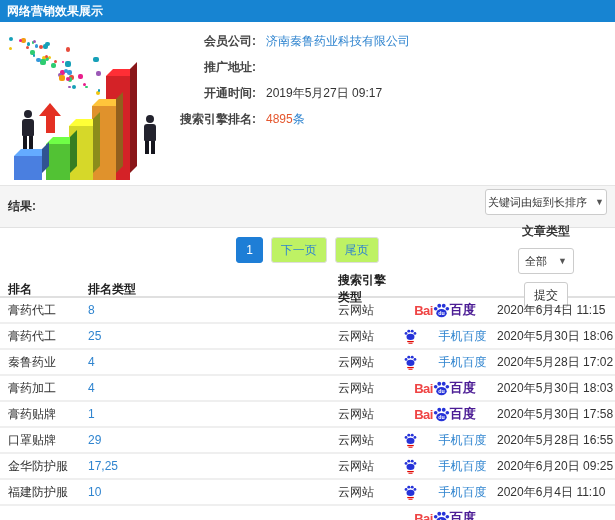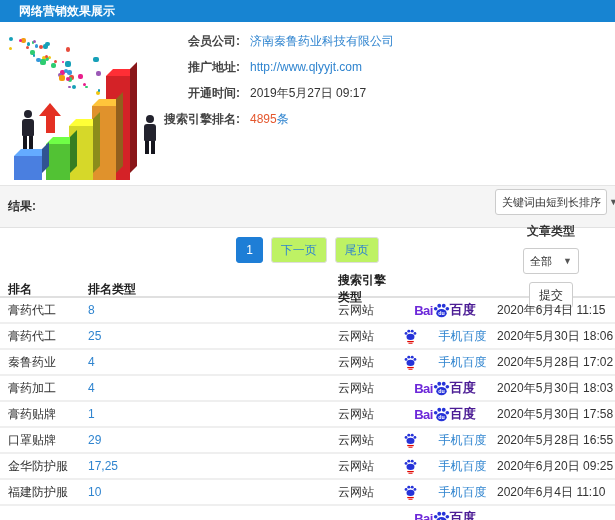--- a/index.html
+++ b/index.html
@@ -1,25 +1,25 @@
 <!DOCTYPE html>
 <html><head>
 <meta charset="utf-8">
 <style>
   * { margin:0; padding:0; box-sizing:border-box; }
   html,body { width:615px; height:520px; overflow:hidden; background:#fff;
     font-family:"Liberation Sans","DejaVu Sans",sans-serif; font-size:12px; color:#333; }
 
   
   .titlebar { height:22px; background:#1784d2; color:#fff; line-height:22px;
-    padding-left:19px; font-weight:bold; font-size:12px; }
+    padding-left:7px; font-weight:bold; font-size:12px; }
 
   
   .info-section { position:relative; height:163px; background:#fff; }
-  .info-list { position:absolute; left:0; top:6px; width:475px; }
+  .info-list { position:absolute; left:16px; top:6px; width:475px; }
   .info-row { display:flex; height:26px; align-items:center; }
   .info-label { width:240px; text-align:right; font-weight:bold; color:#444; }
   .info-value { margin-left:10px; }
   .link-blue { color:#2f84cf; text-decoration:none; cursor:pointer; }
   .val-red { color:#e4572e; }
   .val-blue { color:#2f84cf; }
 
   
   .illus { position:absolute; left:6px; top:8px; width:168px; height:152px; overflow:hidden; }
   .bar3d { position:absolute; }
@@ -41,41 +41,41 @@
   
   .filterbar { height:43px; background:#f5f5f5; border-top:1px solid #e5e5e5;
     border-bottom:1px solid #e2e2e2; display:flex; align-items:center; padding:0 8px; }
   .filterbar .result-label { font-weight:bold; margin-right:auto; }
   .filter-group { display:flex; align-items:center; gap:8px;flex-direction:column; }
   .filter-label { font-weight:bold; color:#333; white-space:nowrap; }
   .selectbox { height:26px; background:#fff; border:1px solid #ccc; border-radius:3px;
     display:flex; align-items:center; padding:0 6px; gap:8px; font-size:11px;
     color:#333; cursor:pointer; white-space:nowrap; }
   .selectbox .caret { font-size:9px; color:#555; margin-left:auto; }
-  .sel-engine { width:64px; } .sel-sort { width:112px; } .sel-article { width:56px; }
+  .sel-engine { width:64px; } .sel-sort { width:122px;justify-content:center; } .sel-article { width:56px; }
   .submit-btn { height:26px; width:44px; background:#fff; border:1px solid #ccc;
     border-radius:3px; font-size:12px; color:#333; cursor:pointer;
     font-family:inherit; }
 
   
   .pagination { height:44px; display:flex; align-items:center; justify-content:center; gap:8px; }
   .page-btn { min-width:26px; height:26px; padding:0 9px; display:flex; align-items:center;
     justify-content:center; border:1px solid #ddd; border-radius:3px; background:#bef264;
     color:#2f84cf; cursor:pointer; font-size:12px; }
   .page-btn.active { background:#1e7ed6; border-color:#1e7ed6; color:#fff; }
 
   
   .thead, .trow { display:grid; grid-template-columns:80px 250px 55px 104px 1fr;
     align-items:center; padding-left:8px; }
   .thead { height:26px; font-weight:bold; color:#222; border-bottom:2px solid #e0e0e0; }
   .trow { height:26px; border-bottom:2px solid #efefef; }
   .cell-rank a { color:#2f84cf; text-decoration:none; cursor:pointer; }
   .cell-engine { display:flex; justify-content:center; align-items:center; }
   .logo-baidu { display:inline-flex; align-items:center; font-weight:bold; font-size:13px; }
-  .logo-baidu .bai { color:#6d28d9; letter-spacing:-0.5px; }
+  .logo-baidu .bai { color:#ef4444; letter-spacing:-0.5px; }
   .logo-baidu .cn { color:#4c1d95; }
   .logo-mobile { display:inline-flex; align-items:center; gap:22px; color:#2f84cf; font-size:12px; }
 </style>
 </head>
 <body>
 
 <div class="titlebar">
   <span>网络营销效果展示</span>
 </div>
 
@@ -169,21 +169,20 @@
       <i class="dot" style="left: 48.2px; top: 30.2px; width: 3.1px; height: 3.1px; background: rgb(231, 76, 60);"></i>
       <i class="dot" style="left: 26.6px; top: 9.7px; width: 3.1px; height: 3.1px; background: rgb(155, 89, 182);"></i>
     </div>
   <div class="info-list">
     <div class="info-row">
       <span class="info-label">会员公司:</span>
       <a class="info-value link-blue">济南秦鲁药业科技有限公司</a>
     </div>
     <div class="info-row">
       <span class="info-label">推广地址:</span>
-      <a class="info-value link-blue">http://www.qlyyjt.com</a>
     </div>
     <div class="info-row">
       <span class="info-label">开通时间:</span>
       <span class="info-value">2019年5月27日 09:17</span>
     </div>
     <div class="info-row">
       <span class="info-label">搜索引擎排名:</span>
       <span class="info-value">
         <span class="val-red">4895</span><span class="val-blue">条</span>
       </span>

